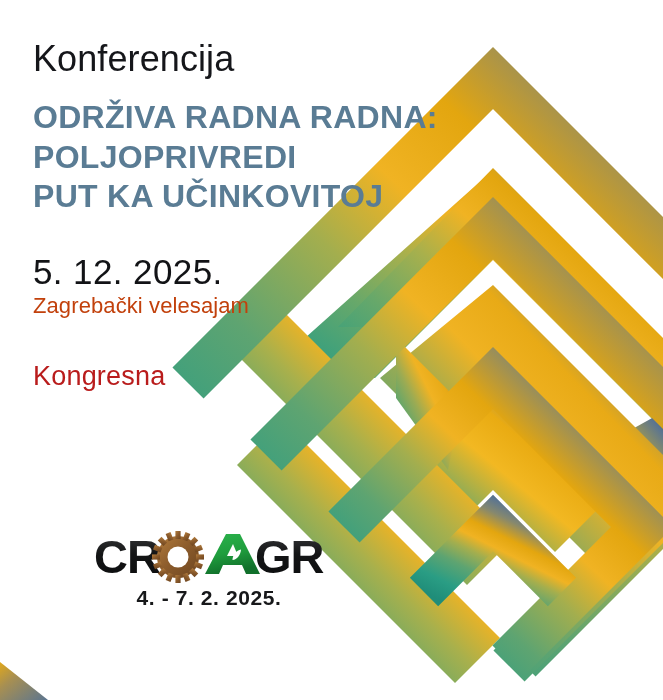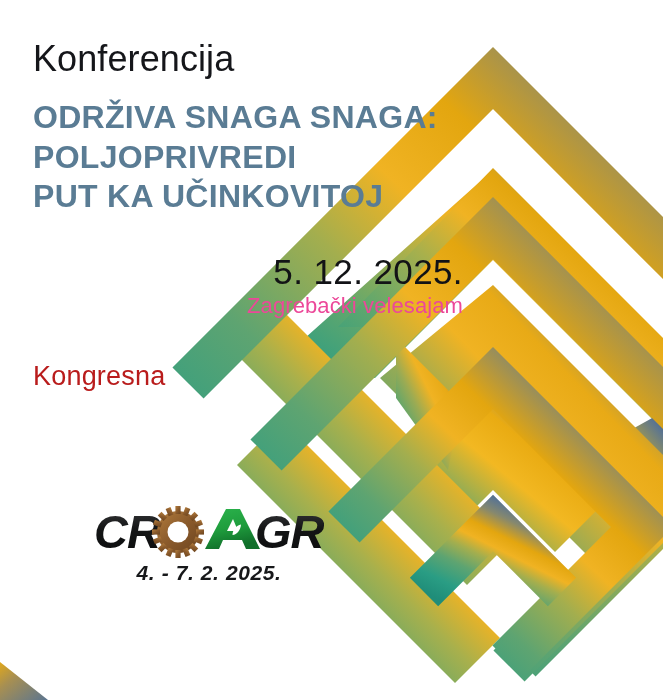--- a/index.html
+++ b/index.html
@@ -53,58 +53,56 @@
     font-size: 32px;
     line-height: 1.22;
     font-weight: 700;
     color: #5a7c94;
     letter-spacing: 0.3px;
   }
   .headline .hl-line { display: block; white-space: nowrap; }
 
   .date-block {
     margin-top: 36px;
-    text-align: right;
   }
   .event-date {
     font-size: 35px;
     line-height: 1.12;
     font-weight: 400;
     color: #121316;
     letter-spacing: 0.4px;
     white-space: nowrap;
   }
   .event-venue {
     margin-top: 2px;
     font-size: 22px;
     line-height: 1.18;
     font-weight: 400;
-    color: #ec4899;
+    color: #c2410c;
     letter-spacing: 0.1px;
     white-space: nowrap;
   }
 
   .hall-block {
     margin-top: 40px;
     font-size: 27px;
     line-height: 1.3;
     font-weight: 400;
     color: #b91c1c;
     letter-spacing: 0.2px;
   }
   .hall-block .hall-line { display: block; }
 
   
   .logo {
     position: absolute;
     left: 94px;
-    top: 505px;
+    top: 530px;
     z-index: 6;
     width: 230px;
-    font-style: italic;
   }
   .logo-wordmark {
     position: relative;
     height: 54px;
     width: 230px;
   }
   .logo-date {
     margin-top: 2px;
     text-align: center;
     font-size: 21px;
@@ -233,21 +231,21 @@
 
       <path stroke-width="40" d="M424 592 L493 523 L562 592"></path>
     </g>
   </svg>
 
   <div class="text-block">
 
     <div class="kicker">Konferencija</div>
 
     <div class="headline">
-      <span class="hl-line">ODRŽIVA SNAGA SNAGA:</span>
+      <span class="hl-line">ODRŽIVA RADNA RADNA:</span>
       <span class="hl-line">POLJOPRIVREDI</span>
       <span class="hl-line">PUT KA UČINKOVITOJ</span>
     </div>
 
     <div class="date-block">
       <div class="event-date">5. 12. 2025.</div>
       <div class="event-venue">Zagrebački velesajam</div>
     </div>
 
     <div class="hall-block">

